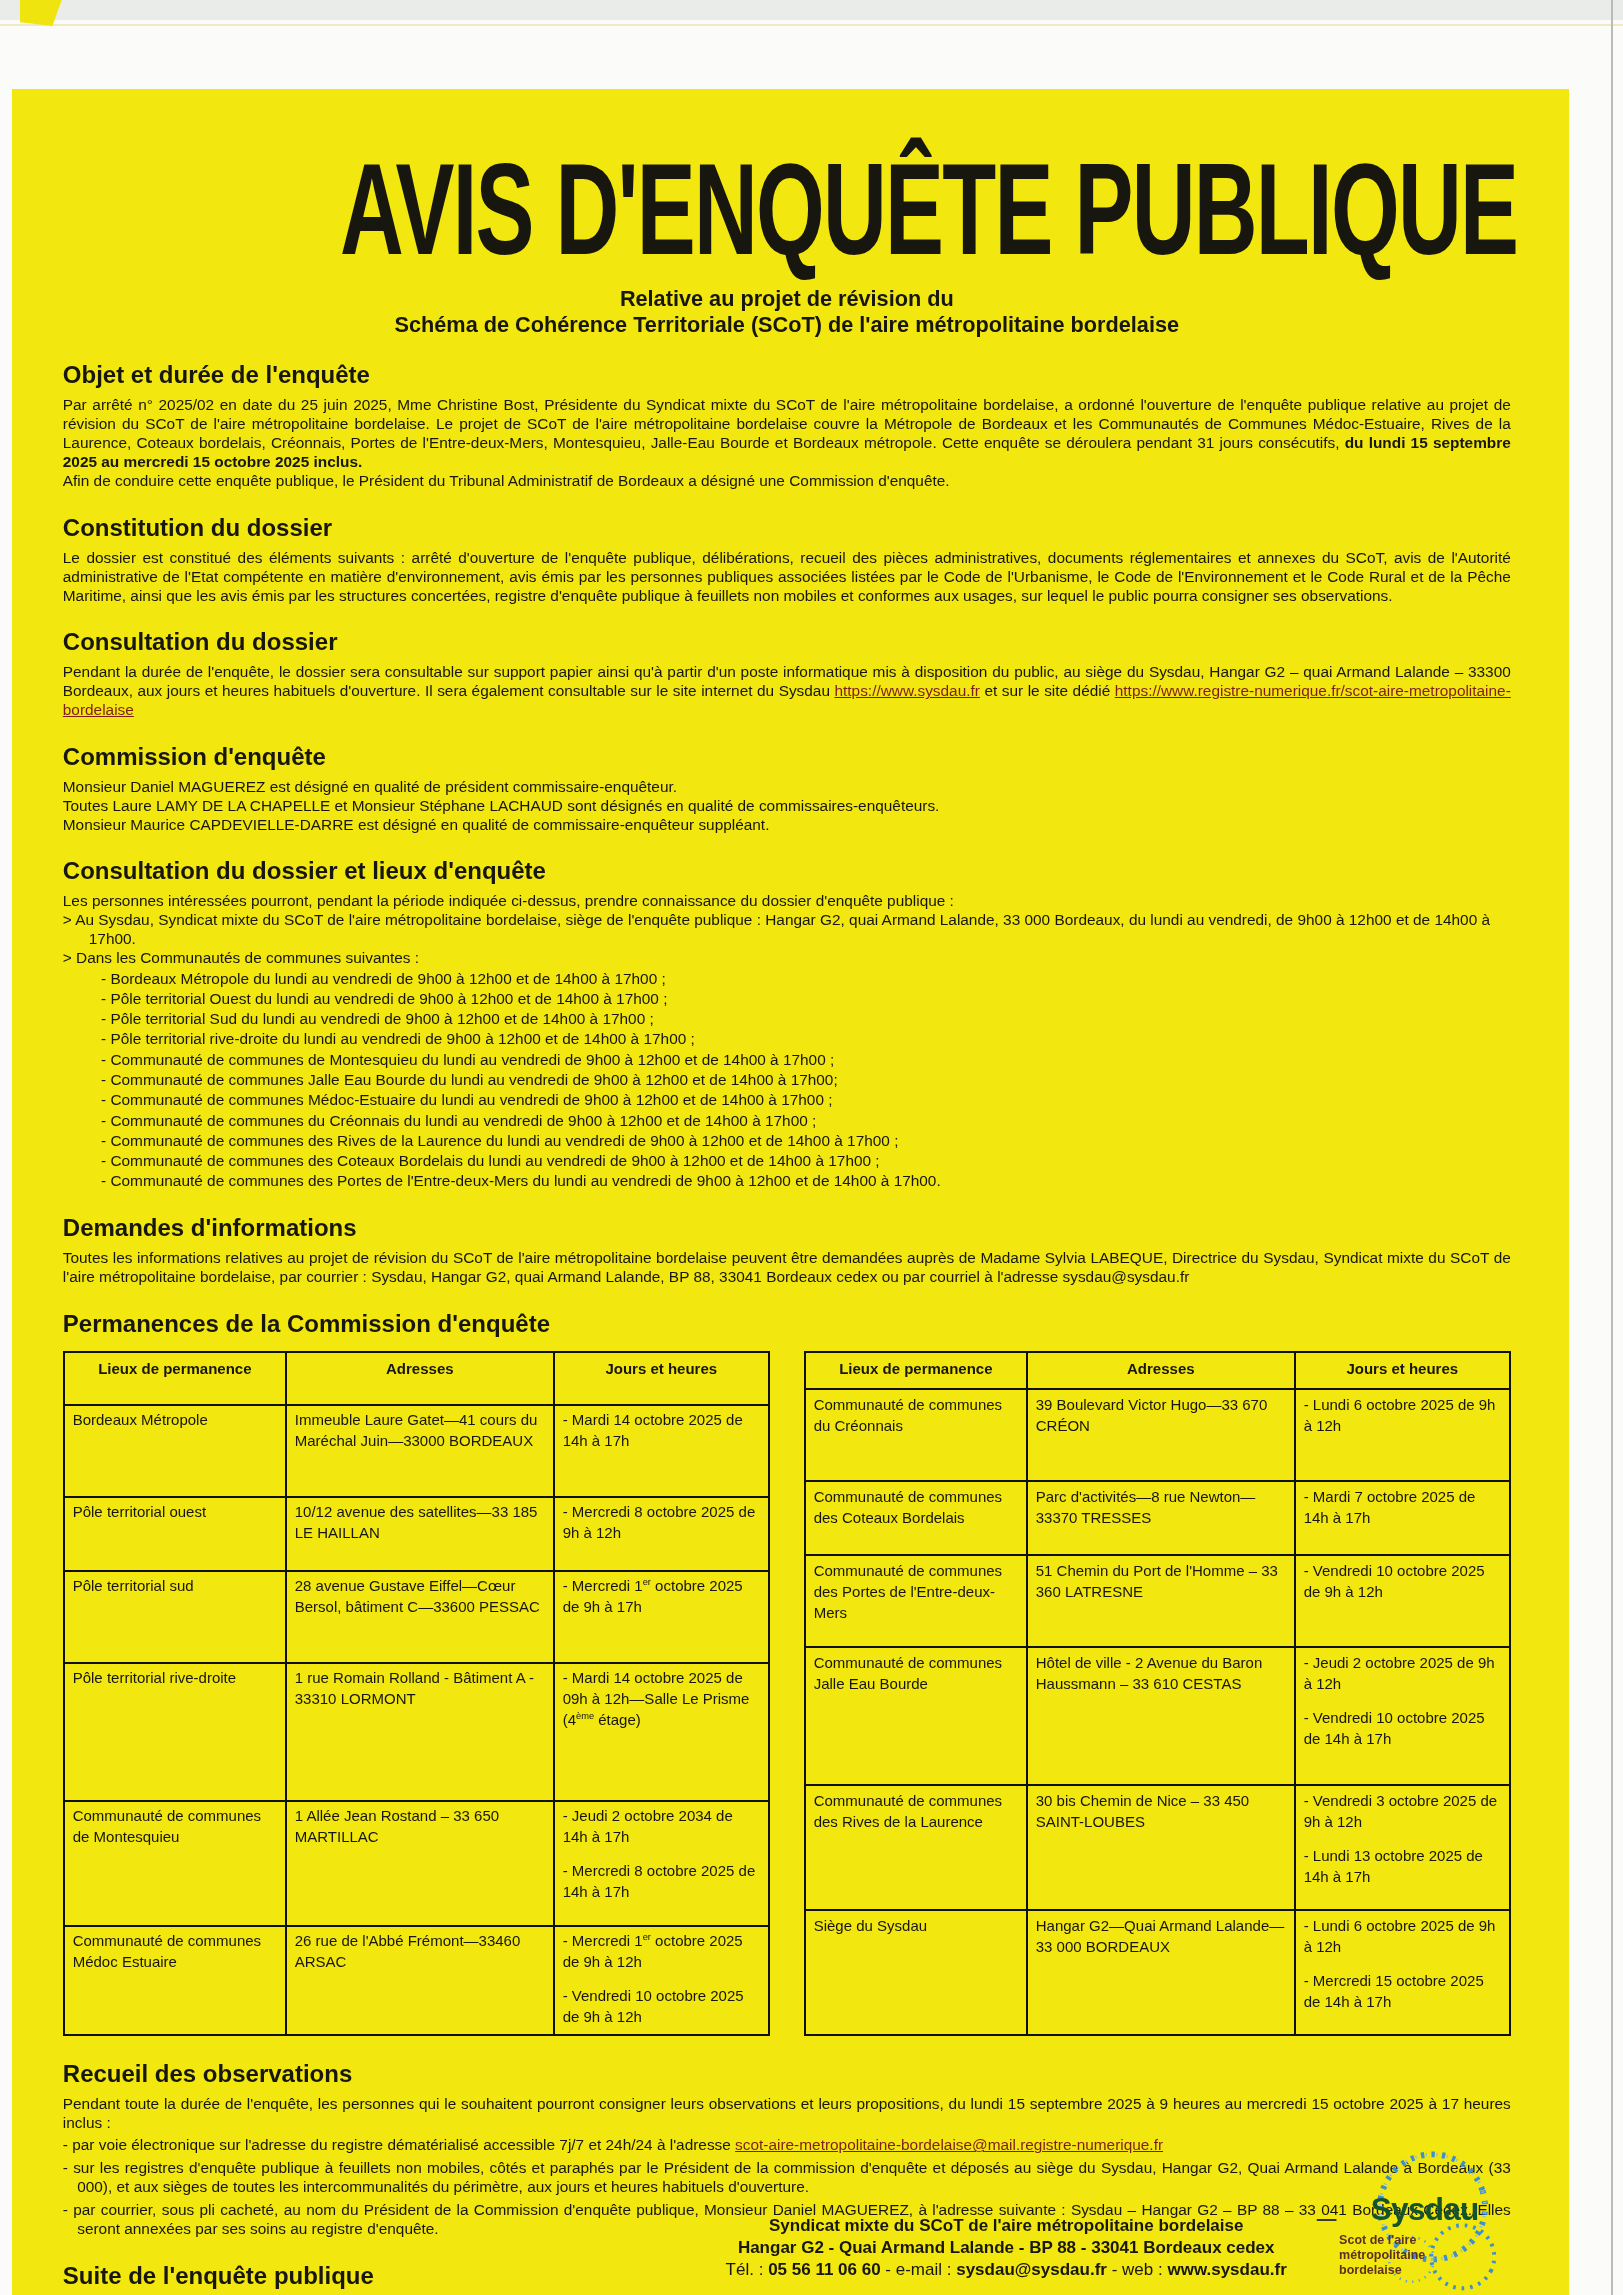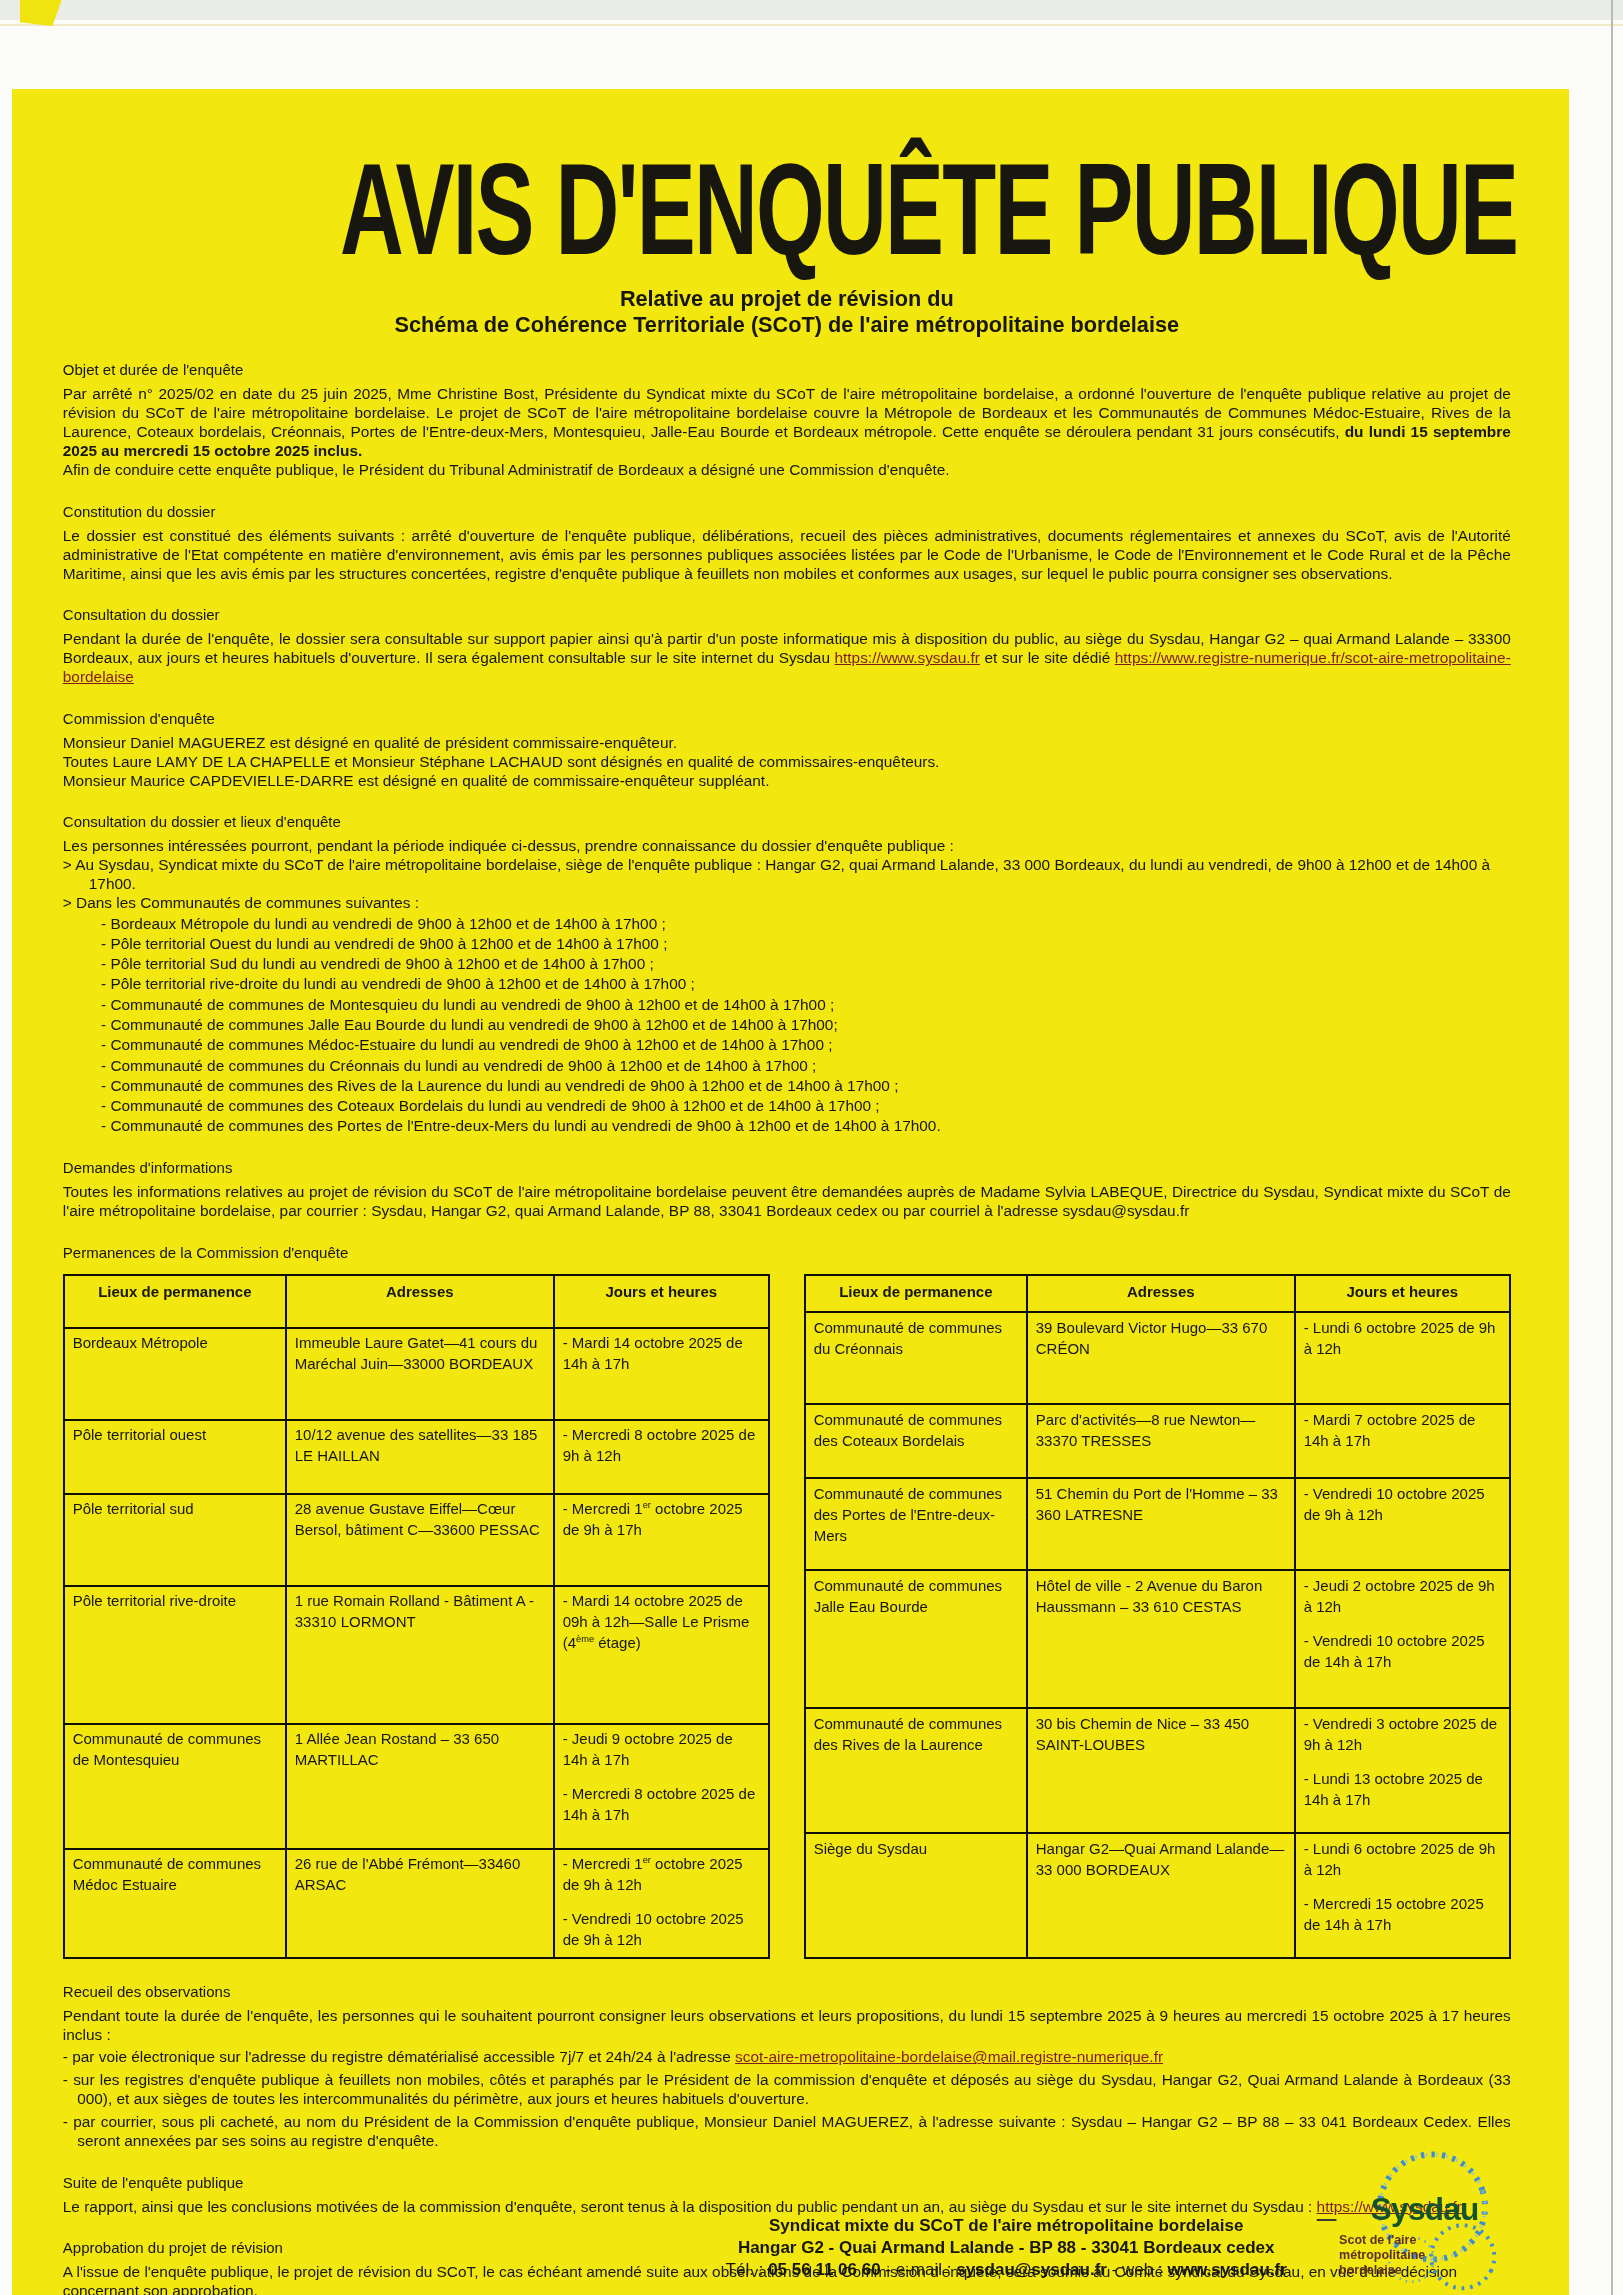--- a/index.html
+++ b/index.html
@@ -22,21 +22,21 @@
 
   .title-wrap{text-align:center;margin-top:3.9px;}
   h1.title{
     margin:0;display:inline-block;white-space:nowrap;
     font-size:130px;font-weight:800;letter-spacing:-2.6px;line-height:0.95;
     transform:scaleX(0.68);transform-origin:center top;
   }
   .subtitle{text-align:center;font-weight:700;font-size:21.7px;line-height:26px;margin-top:14.4px;}
 
   .sec{margin-top:23.6px;}
-  .sec h2{font-size:15px;font-weight:400;margin:0 0 5.9px 0;}
+  .sec h2{font-size:24px;font-weight:700;margin:0 0 5.9px 0;}
   .sec p{margin:0;font-size:15.4px;line-height:19px;}
   .just{text-align:justify;}
   .lnk{color:#7f1d1d;text-decoration:underline;}
   sup{font-size:0.62em;line-height:0;}
 
   .hang40{padding-left:26px;text-indent:-26px;}
   .lieux-list{margin-top:1.3px;}
   .lieux-list p{padding-left:50px;text-indent:-11.8px;margin-top:1.3px;}
 
   .bullets p{padding-left:14.4px;text-indent:-14.4px;margin-top:3.9px;text-align:justify;}
@@ -177,21 +177,21 @@
           <td>Pôle territorial rive-droite</td>
           <td>1 rue Romain Rolland - Bâtiment A - 33310 LORMONT</td>
           <td>
                 <div class="rpar"><span>- Mardi 14 octobre 2025 de 09h à 12h—Salle Le Prisme (4</span><sup>ème</sup><span> étage)</span></div>
               </td>
         </tr>
         <tr style="height:125px;">
           <td>Communauté de communes de Montesquieu</td>
           <td>1 Allée Jean Rostand – 33 650 MARTILLAC</td>
           <td>
-                <div class="rpar"><span>- Jeudi 9 octobre 2025 de 14h à 17h</span></div>
+                <div class="rpar"><span>- Jeudi 2 octobre 2034 de 14h à 17h</span></div>
                 <div class="rpar"><span>- Mercredi 8 octobre 2025 de 14h à 17h</span></div>
               </td>
         </tr>
         <tr style="height:89px;">
           <td>Communauté de communes Médoc Estuaire</td>
           <td>26 rue de l'Abbé Frémont—33460 ARSAC</td>
           <td>
                 <div class="rpar"><span>- Mercredi 1</span><sup>er</sup><span> octobre 2025 de 9h à 12h</span></div>
                 <div class="rpar"><span>- Vendredi 10 octobre 2025 de 9h à 12h</span></div>
               </td>

